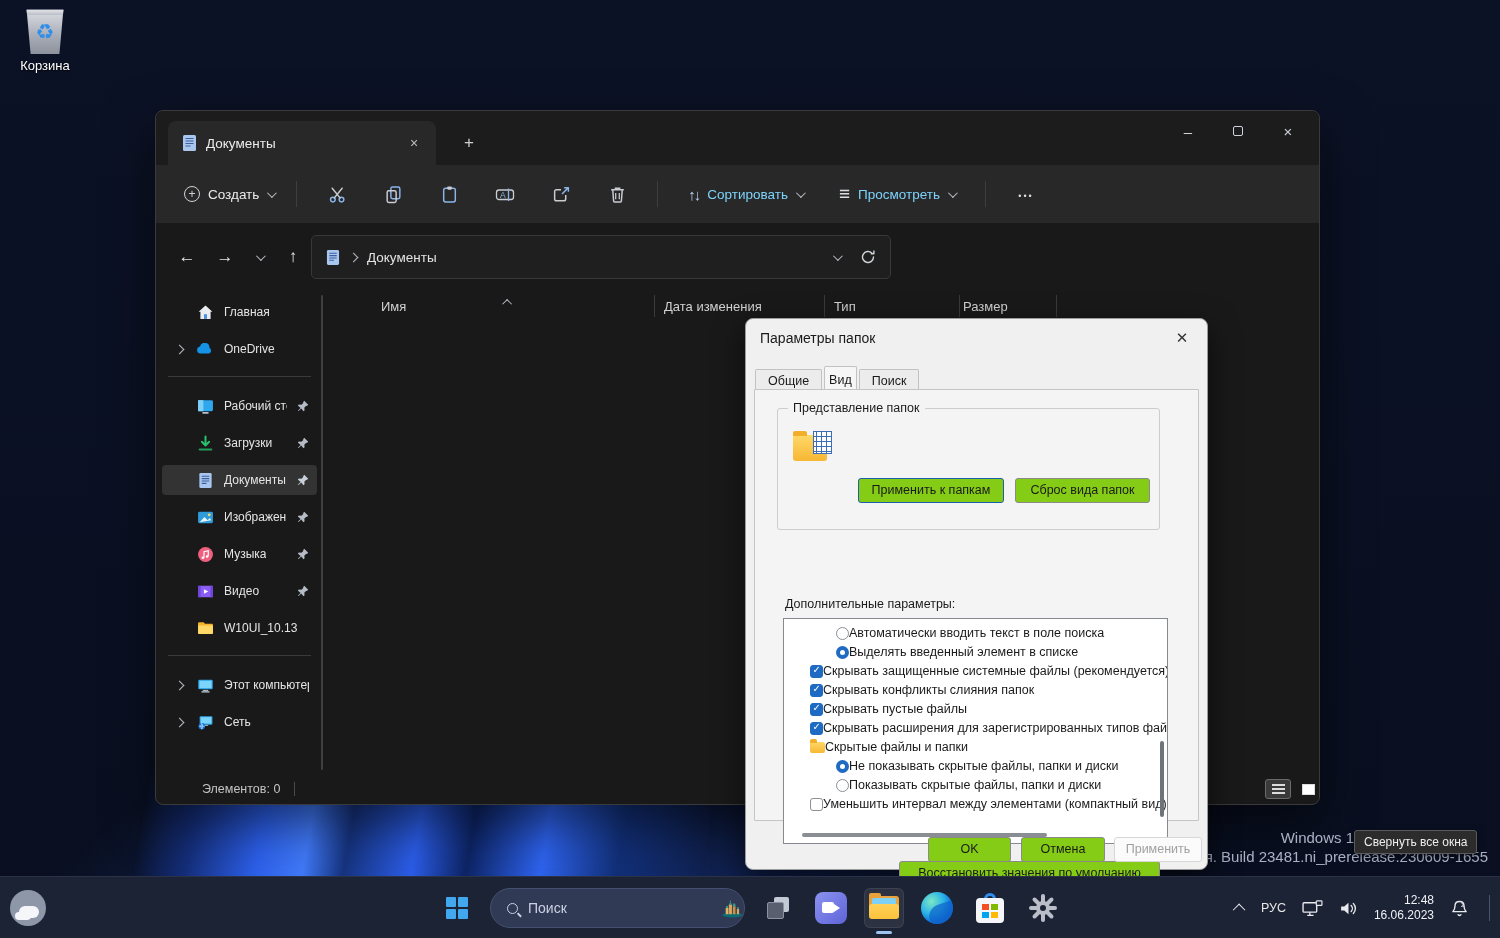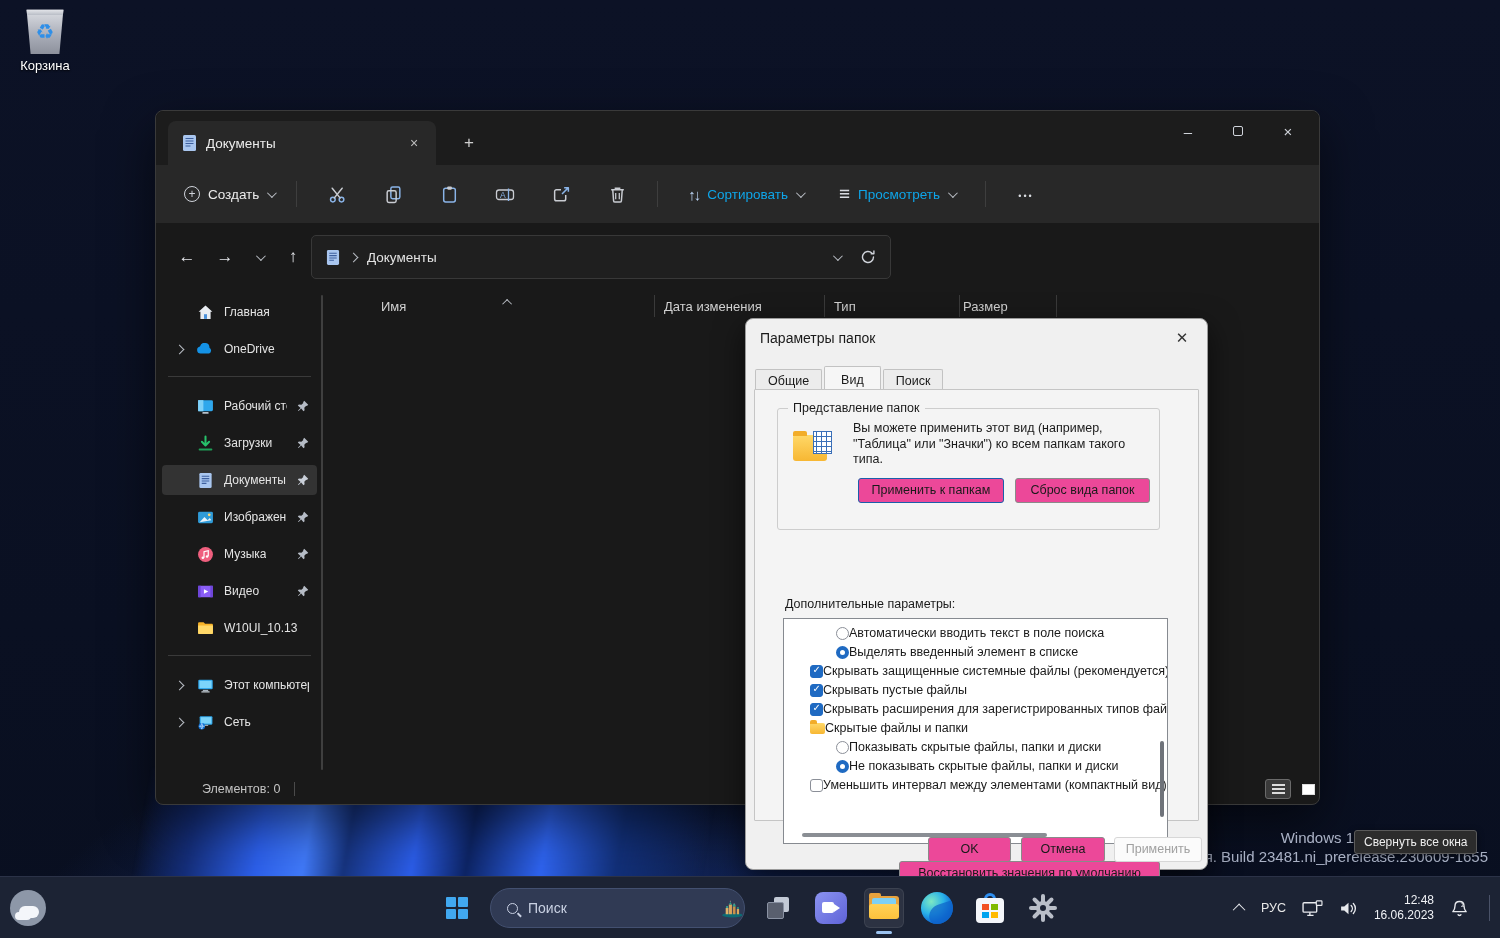--- a/index.html
+++ b/index.html
@@ -47,21 +47,21 @@
   .maxbox { width:10px; height:10px; border:1.2px solid #cfd3da; border-radius:2px; display:block; }
 
   .commandbar { position:absolute; left:0; top:54px; width:100%; height:58px; background:#282828;
     display:flex; align-items:center; padding:0 18px; }
   .cmd-new { display:flex; align-items:center; gap:8px; font-size:13.5px; color:#ececec; padding:8px 10px; border-radius:4px; }
   .plus-circle { width:16px; height:16px; border:1.4px solid #cfd3da; border-radius:50%;
     display:flex; align-items:center; justify-content:center; }
   .plus-circle::before { content:"+"; font-size:12px; color:#cfd3da; line-height:1; }
   .vsep { width:1px; height:26px; background:#3e3e3e; margin:0 12px; }
   .cmd-ico { width:40px; height:36px; display:flex; align-items:center; justify-content:center; border-radius:4px; margin:0 8px; }
-  .cmd-drop { display:flex; align-items:center; gap:8px; font-size:13.5px; color:#0ea5e9; padding:8px 12px; border-radius:4px; margin:0 6px; }
+  .cmd-drop { display:flex; align-items:center; gap:8px; font-size:13.5px; color:#7dd3fc; padding:8px 12px; border-radius:4px; margin:0 6px; }
   .glyph-sort::before { content:"↑↓"; font-size:15px; color:#bcd4f5; letter-spacing:-2px; }
   .glyph-burger::before { content:"≡"; font-size:19px; color:#d9dce1; }
   .glyph-more::before { content:"•••"; font-size:9px; letter-spacing:2px; color:#d9dce1; }
   .chv { width:7px; height:7px; border-right:1.4px solid #b9bdc4; border-bottom:1.4px solid #b9bdc4; display:inline-block; }
   .chv.down { transform:rotate(45deg) translateY(-2px); }
   .chv.right { transform:rotate(-45deg); }
   .chv.up { transform:rotate(-135deg) translateY(-2px); }
 
   .navrow { position:absolute; left:0; top:112px; width:100%; height:68px; display:flex; align-items:center; }
   .navbtn { width:34px; height:34px; display:flex; align-items:center; justify-content:center;
@@ -112,39 +112,39 @@
   
   .dialog { position:absolute; left:745px; top:318px; width:463px; height:552px; z-index:3;
     background:#f0f0f0; border:1px solid #9b9b9b; border-radius:8px;
     box-shadow:0 10px 30px rgba(0,0,0,.6); color:#1a1a1a; font-size:12.5px; }
   .dlg-title { position:absolute; left:14px; top:11px; font-size:14px; }
   .dlg-x { position:absolute; right:14px; top:8px; width:22px; height:22px; text-align:center;
     line-height:22px; font-size:15px; color:#333; }
   .dlg-tabs { position:absolute; left:9px; top:46px; display:flex; align-items:flex-end; }
   .dtab { padding:4px 12px 4px 12px; border:1px solid #c2c2c2; border-bottom:none; background:#ececec;
     margin-right:2px; font-size:12.5px; border-radius:2px 2px 0 0; }
-  .dtab.active { background:#f6f6f6; padding:6px 16px; position:relative; top:1px; }
+  .dtab.active { background:#f6f6f6; padding:6px 4px; position:relative; top:1px; }
   .dlg-page { position:absolute; left:8px; right:8px; top:70px; height:432px; background:#f4f4f4;
     border:1px solid #c5c5c5; border-radius:1px; }
 
   .groupbox { position:absolute; left:22px; top:18px; width:383px; height:122px;
     border:1px solid #cdcdcd; border-radius:3px; }
   .groupbox .gb-label { position:absolute; left:10px; top:-8px; background:#f4f4f4; padding:0 5px; }
   .gb-icon { position:absolute; left:15px; top:22px; width:42px; height:32px; }
   .gb-folder { position:absolute; left:0; top:4px; width:34px; height:26px; border-radius:2px 3px 3px 3px;
     background:linear-gradient(#ffd868,#f7b733); }
   .gb-folder::before { content:""; position:absolute; left:0; top:-4px; width:14px; height:5px;
     background:#f2ad29; border-radius:2px 2px 0 0; }
   .gb-grid { position:absolute; left:20px; top:0; width:19px; height:23px; background:#fff;
     border:1px solid #3a6fb8;
     background-image:linear-gradient(#3a6fb8 1px, transparent 1px), linear-gradient(90deg,#3a6fb8 1px, transparent 1px);
     background-size:5px 5px; background-position:2px 4px; }
   .gb-text { position:absolute; left:75px; top:12px; width:290px; line-height:15.5px; }
   .gb-buttons { position:absolute; left:0; top:69px; width:100%; }
-  .btn { display:inline-block; background:#ec4899; border:1px solid #8a8a8a; border-radius:3px;
+  .btn { display:inline-block; background:#84cc16; border:1px solid #8a8a8a; border-radius:3px;
     text-align:center; font-size:12.5px; font-family:"Liberation Sans",sans-serif; color:#1a1a1a; }
   .btn.default { border:1.6px solid #1b5eab; }
   .btn-apply-folders { position:absolute; left:80px; width:146px; height:25px; line-height:22px; }
   .btn-reset-folders { position:absolute; left:237px; width:135px; height:25px; line-height:23px; }
 
   .adv-label { position:absolute; left:30px; top:207px; }
   .listbox { position:absolute; left:28px; top:228px; width:385px; height:226px; background:#fff;
     border:1px solid #868a90; overflow:hidden; }
   .opt { height:19px; display:flex; align-items:center; white-space:nowrap; overflow:hidden; padding-top:1px; }
   .opt.i1 { padding-left:26px; }
@@ -560,21 +560,20 @@
     <div class="dtab">Поиск</div>
   </div>
 
   <div class="dlg-page">
     <div class="groupbox">
       <span class="gb-label">Представление папок</span>
       <div class="gb-icon">
         <div class="gb-folder"></div>
           <div class="gb-grid"></div>
       </div>
-      <div class="gb-text">Вы можете применить этот вид (например, "Таблица" или "Значки") ко всем папкам такого типа.</div>
       <div class="gb-buttons">
         <div class="btn default btn-apply-folders">Применить к папкам</div>
         <div class="btn btn-reset-folders">Сброс вида папок</div>
       </div>
     </div>
 
     <div class="adv-label">Дополнительные параметры:</div>
 
     <div class="listbox">
       <div style="height:4px"></div>
@@ -585,37 +584,41 @@
       <div class="opt i2">
           <span class="ctrl radio on"></span>
           <span>Выделять введенный элемент в списке</span>
         </div>
       <div class="opt i1">
           <span class="ctrl cb on"></span>
           <span>Скрывать защищенные системные файлы (рекомендуется)</span>
         </div>
       <div class="opt i1">
           <span class="ctrl cb on"></span>
+          <span>Скрывать конфликты слияния папок</span>
+        </div>
+      <div class="opt i1">
+          <span class="ctrl cb on"></span>
           <span>Скрывать пустые файлы</span>
         </div>
       <div class="opt i1">
           <span class="ctrl cb on"></span>
           <span>Скрывать расширения для зарегистрированных типов файлов</span>
         </div>
       <div class="opt i1">
           <span class="ctrl fold"></span>
           <span>Скрытые файлы и папки</span>
         </div>
       <div class="opt i2">
+          <span class="ctrl radio on"></span>
+          <span>Не показывать скрытые файлы, папки и диски</span>
+        </div>
+      <div class="opt i2">
           <span class="ctrl radio"></span>
           <span>Показывать скрытые файлы, папки и диски</span>
-        </div>
-      <div class="opt i2">
-          <span class="ctrl radio on"></span>
-          <span>Не показывать скрытые файлы, папки и диски</span>
         </div>
       <div class="opt i1">
           <span class="ctrl cb"></span>
           <span>Уменьшить интервал между элементами (компактный вид)</span>
         </div>
       <div class="vscroll"></div>
       <div class="hscroll"></div>
     </div>
 
     <div class="btn btn-restore">Восстановить значения по умолчанию</div>

